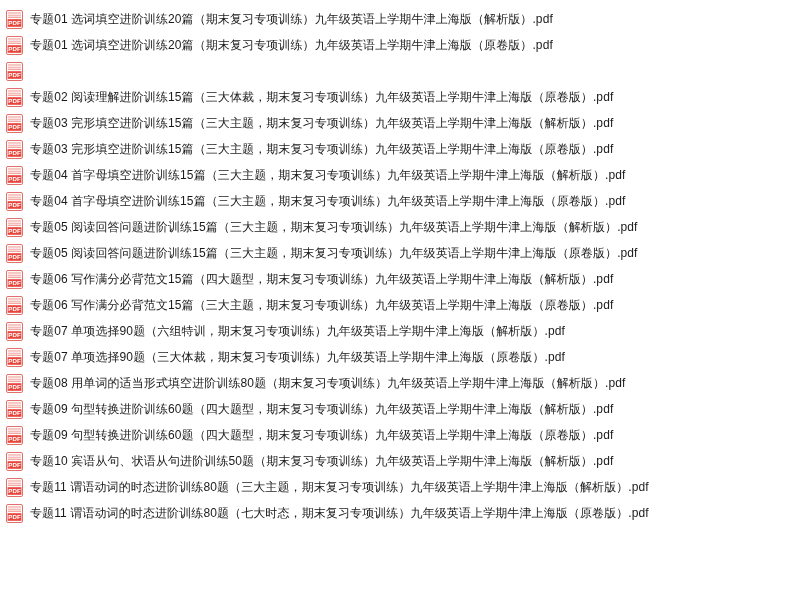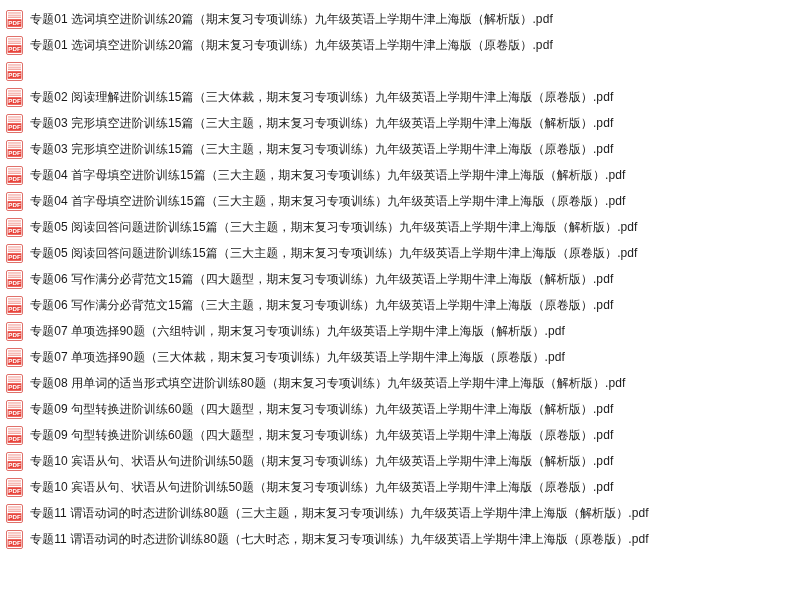--- a/index.html
+++ b/index.html
@@ -306,34 +306,20 @@
         <rect x="2" y="2.6" width="13" height="0.9" fill="#ffffff" opacity="0.85"></rect>
         <rect x="2" y="4.2" width="13" height="0.9" fill="#ffffff" opacity="0.85"></rect>
         <rect x="2" y="5.8" width="13" height="0.9" fill="#ffffff" opacity="0.85"></rect>
         <rect x="1.6" y="9.2" width="13.8" height="7.6" fill="#e8453c"></rect>
         <text x="8.5" y="15.3" font-family="Liberation Sans, sans-serif" font-size="6.2" font-weight="bold" fill="#ffffff" text-anchor="middle">PDF</text>
       </svg>
     </span>
     <span class="file-name">专题10 宾语从句、状语从句进阶训练50题（期末复习专项训练）九年级英语上学期牛津上海版（解析版）.pdf</span>
   </div>
 
-  <div class="file-row">
-    <span class="pdf-icon">
-      <svg width="17" height="19" viewBox="0 0 17 19" xmlns="http://www.w3.org/2000/svg">
-        <rect x="0.5" y="0.5" width="16" height="18" rx="1.5" fill="#ffffff" stroke="#e0706a" stroke-width="1"></rect>
-        <rect x="2" y="2" width="13" height="6" fill="#f4a9a3"></rect>
-        <rect x="2" y="2.6" width="13" height="0.9" fill="#ffffff" opacity="0.85"></rect>
-        <rect x="2" y="4.2" width="13" height="0.9" fill="#ffffff" opacity="0.85"></rect>
-        <rect x="2" y="5.8" width="13" height="0.9" fill="#ffffff" opacity="0.85"></rect>
-        <rect x="1.6" y="9.2" width="13.8" height="7.6" fill="#e8453c"></rect>
-        <text x="8.5" y="15.3" font-family="Liberation Sans, sans-serif" font-size="6.2" font-weight="bold" fill="#ffffff" text-anchor="middle">PDF</text>
-      </svg>
-    </span>
-    <span class="file-name">专题10 宾语从句、状语从句进阶训练50题（期末复习专项训练）九年级英语上学期牛津上海版（原卷版）.pdf</span>
-  </div>
 
   <div class="file-row">
     <span class="pdf-icon">
       <svg width="17" height="19" viewBox="0 0 17 19" xmlns="http://www.w3.org/2000/svg">
         <rect x="0.5" y="0.5" width="16" height="18" rx="1.5" fill="#ffffff" stroke="#e0706a" stroke-width="1"></rect>
         <rect x="2" y="2" width="13" height="6" fill="#f4a9a3"></rect>
         <rect x="2" y="2.6" width="13" height="0.9" fill="#ffffff" opacity="0.85"></rect>
         <rect x="2" y="4.2" width="13" height="0.9" fill="#ffffff" opacity="0.85"></rect>
         <rect x="2" y="5.8" width="13" height="0.9" fill="#ffffff" opacity="0.85"></rect>
         <rect x="1.6" y="9.2" width="13.8" height="7.6" fill="#e8453c"></rect>

